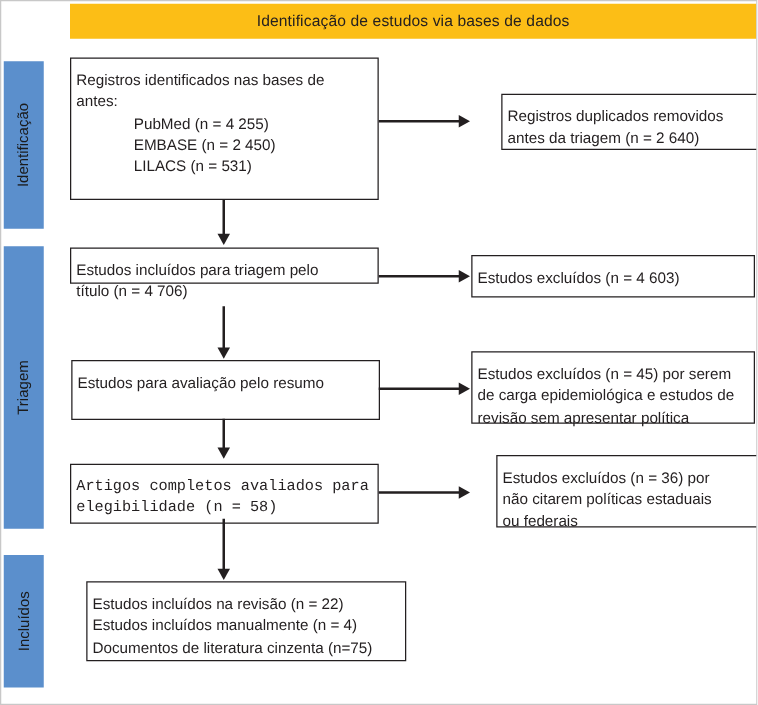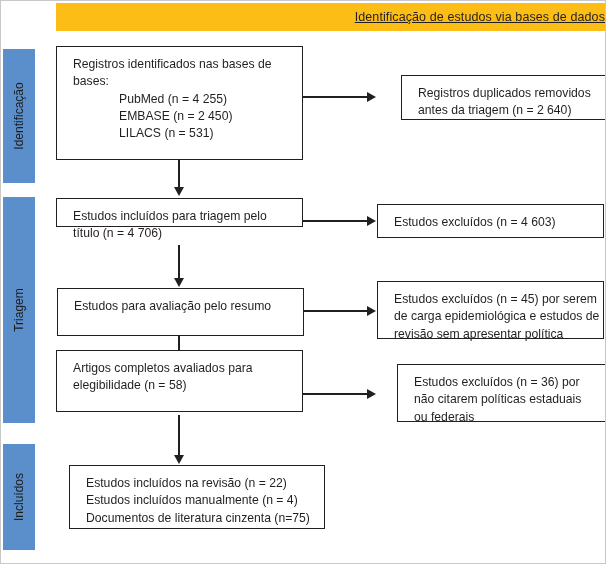--- a/index.html
+++ b/index.html
@@ -23,25 +23,24 @@
   
   .phase-banner {
     position: absolute;
     left: 55px;
     top: 2px;
     width: 549px;
     height: 28px;
     background: #FCBE16;
     display: flex;
     align-items: center;
-    justify-content: flex-end;
+    justify-content: center;
     color: #231f20;
     font-size: 12.5px;
     letter-spacing: 0.1px;
-    text-decoration: underline;
   }
 
   
   .stage-label {
     position: absolute;
     left: 2px;
     width: 32px;
     background: #5B8FCC;
     color: #1b1b1b;
     font-size: 12px;
@@ -60,30 +59,30 @@
 
   
   .box {
     position: absolute;
     box-sizing: border-box;
     border: 1px solid #231f20;
     background: #ffffff;
     color: #231f20;
     font-size: 12.2px;
     line-height: 1.42;
-    padding: 9px 16px;
+    padding: 9px 4px;
   }
   .box .line { white-space: nowrap; }
   .box .indent { padding-left: 46px; }
 
   
   #box-identified     { left: 55px;  top: 45px;  width: 247px; height: 114px; }
   #box-screened-title { left: 55px;  top: 197px; width: 247px; height: 29px;  }
   #box-abstract-eval  { left: 56px;  top: 287px; width: 247px; height: 48px;  }
-  #box-fulltext-eval  { left: 55px;  top: 349px; width: 247px; height: 62px;  }
+  #box-fulltext-eval  { left: 55px;  top: 370px; width: 247px; height: 48px; font-family: Liberation Mono, monospace;  }
   #box-included       { left: 68px;  top: 464px; width: 256px; height: 64px;  }
 
   
   #box-duplicates     { left: 376px; top: 74px;  width: 227px; height: 45px; margin-left: 24px;  }
   #box-excluded-title { left: 376px; top: 203px; width: 227px; height: 34px;  }
   #box-excluded-abs   { left: 376px; top: 280px; width: 227px; height: 58px;  }
   #box-excluded-full  { left: 376px; top: 363px; width: 227px; height: 58px; margin-left: 20px;  }
 
   
   .conn {
@@ -126,21 +125,21 @@
   </div>
   <div class="stage-label" id="stage-triagem">
     <span>Triagem</span>
   </div>
   <div class="stage-label" id="stage-incluidos">
     <span>Incluídos</span>
   </div>
 
   <div class="box" id="box-identified">
     <div class="line">Registros identificados nas bases de</div>
-    <div class="line">bases:</div>
+    <div class="line">antes:</div>
     <div class="line indent">PubMed (n = 4 255)</div>
     <div class="line indent">EMBASE (n = 2 450)</div>
     <div class="line indent">LILACS (n = 531)</div>
   </div>
 
   <div class="box" id="box-duplicates">
     <div class="line">Registros duplicados removidos</div>
     <div class="line">antes da triagem (n = 2 640)</div>
   </div>
 

